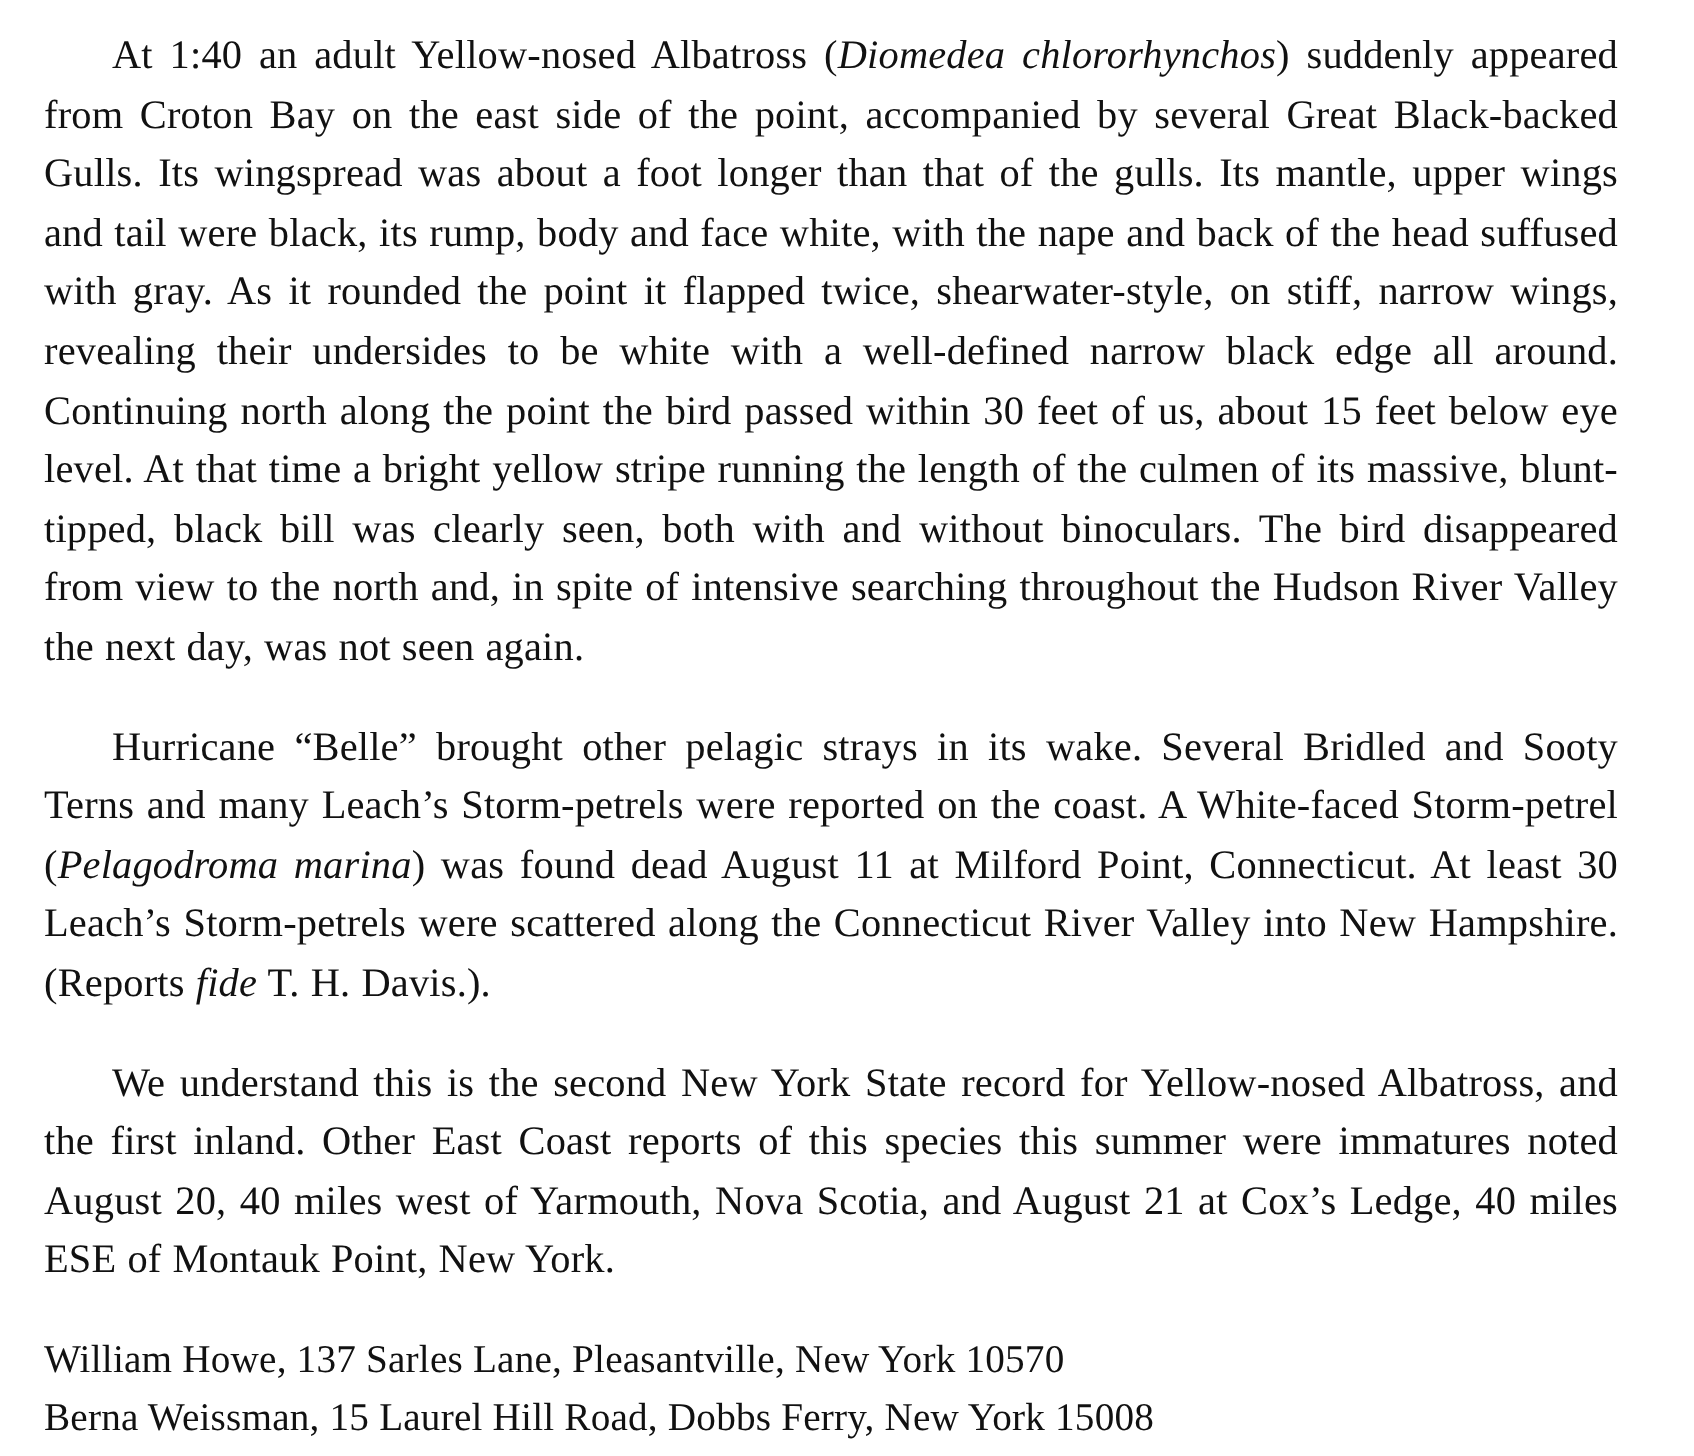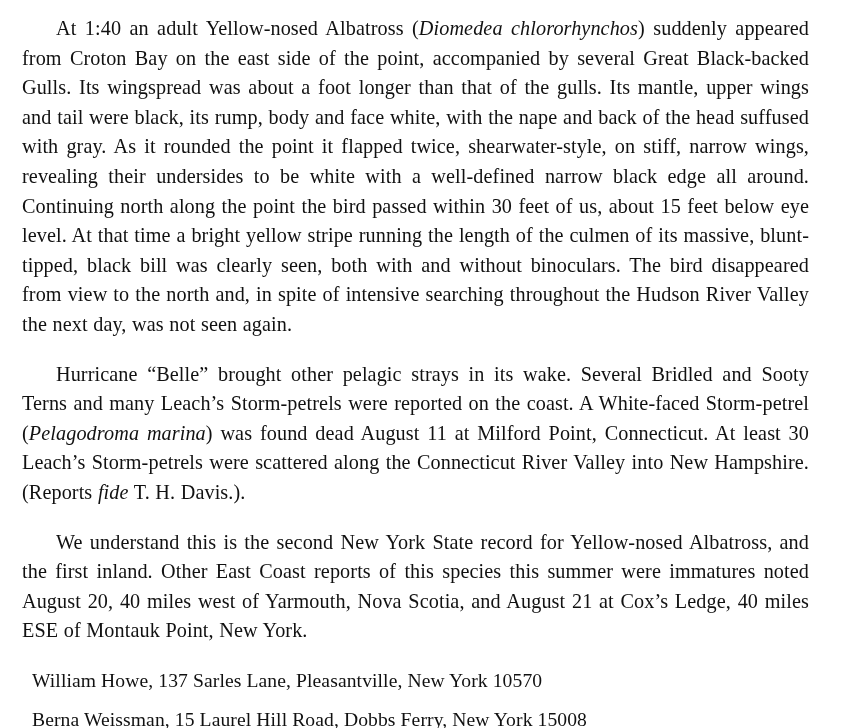--- a/index.html
+++ b/index.html
@@ -29,21 +29,21 @@
     letter-spacing: 0.1px;
     word-spacing: 0.4px;
   }
   .para.indent {
     text-indent: 34px;
   }
   .sig {
     font-size: 19.6px;
     line-height: 29px;
     text-align: left;
-    margin: 10px;
+    margin: 0;
     letter-spacing: 0.1px;
   }
   .sig-block {
     margin-top: 6px;
   }
   i, .it {
     font-style: italic;
   }
 </style>
 </head>

